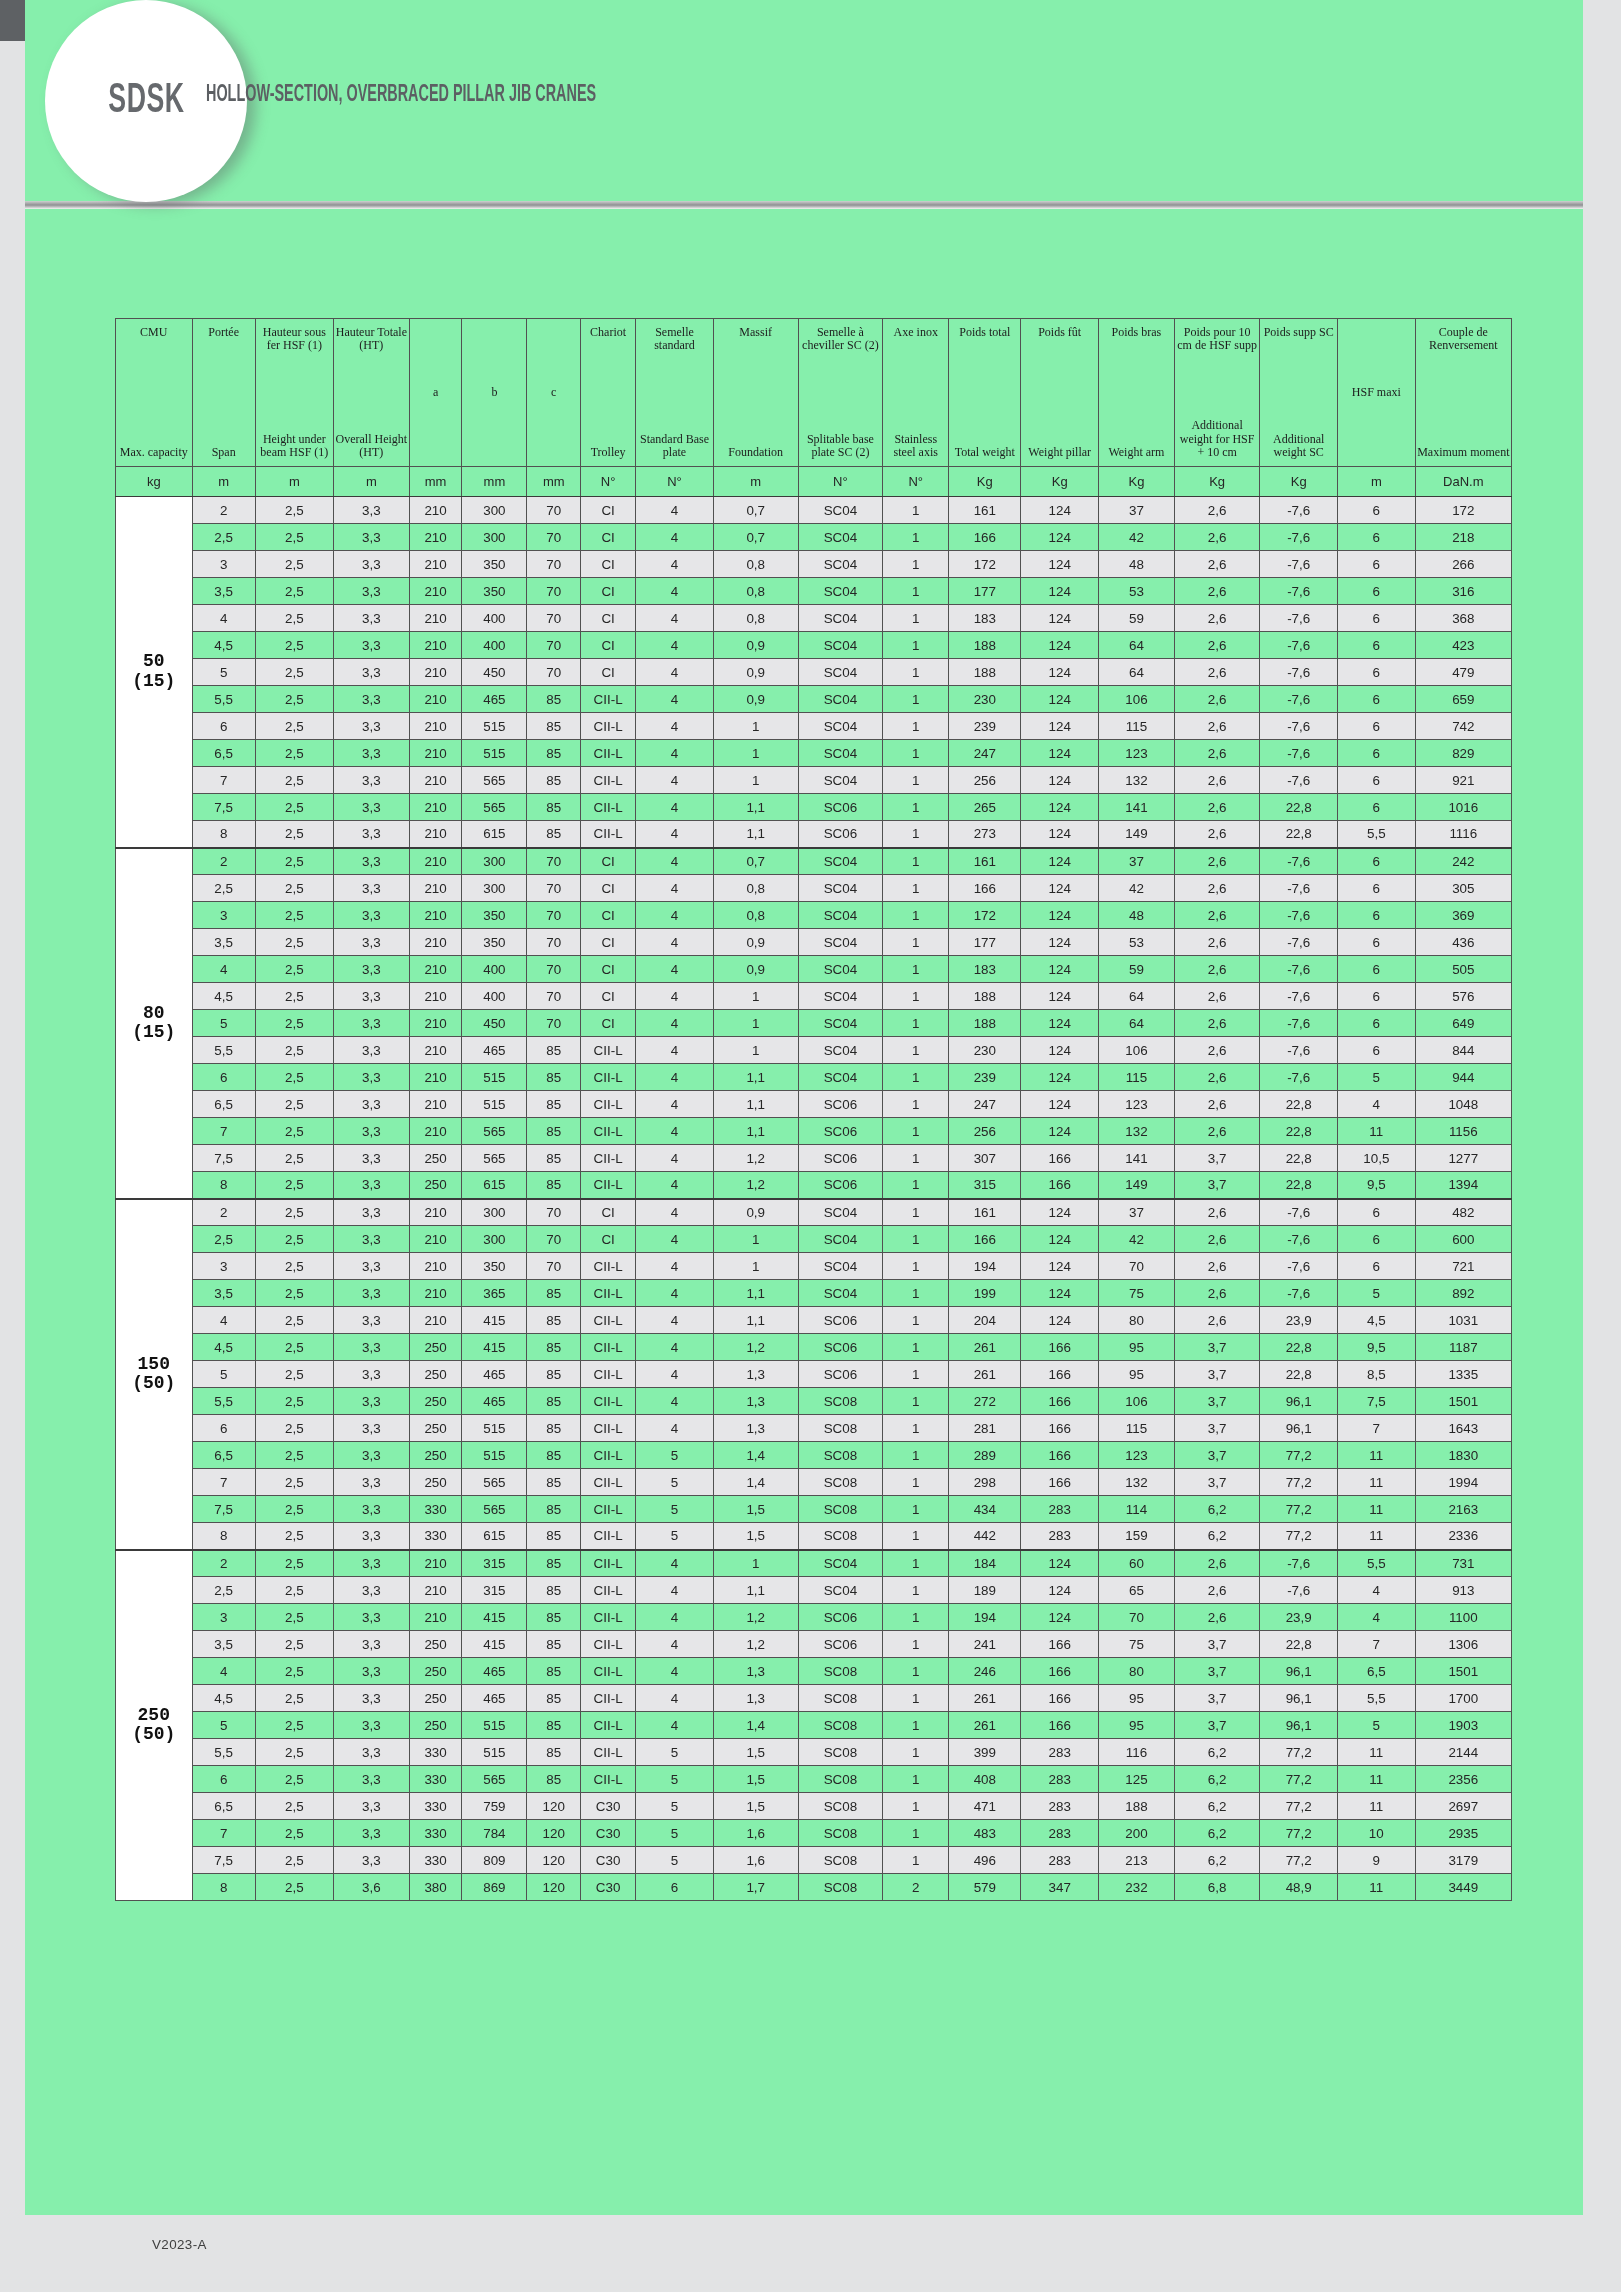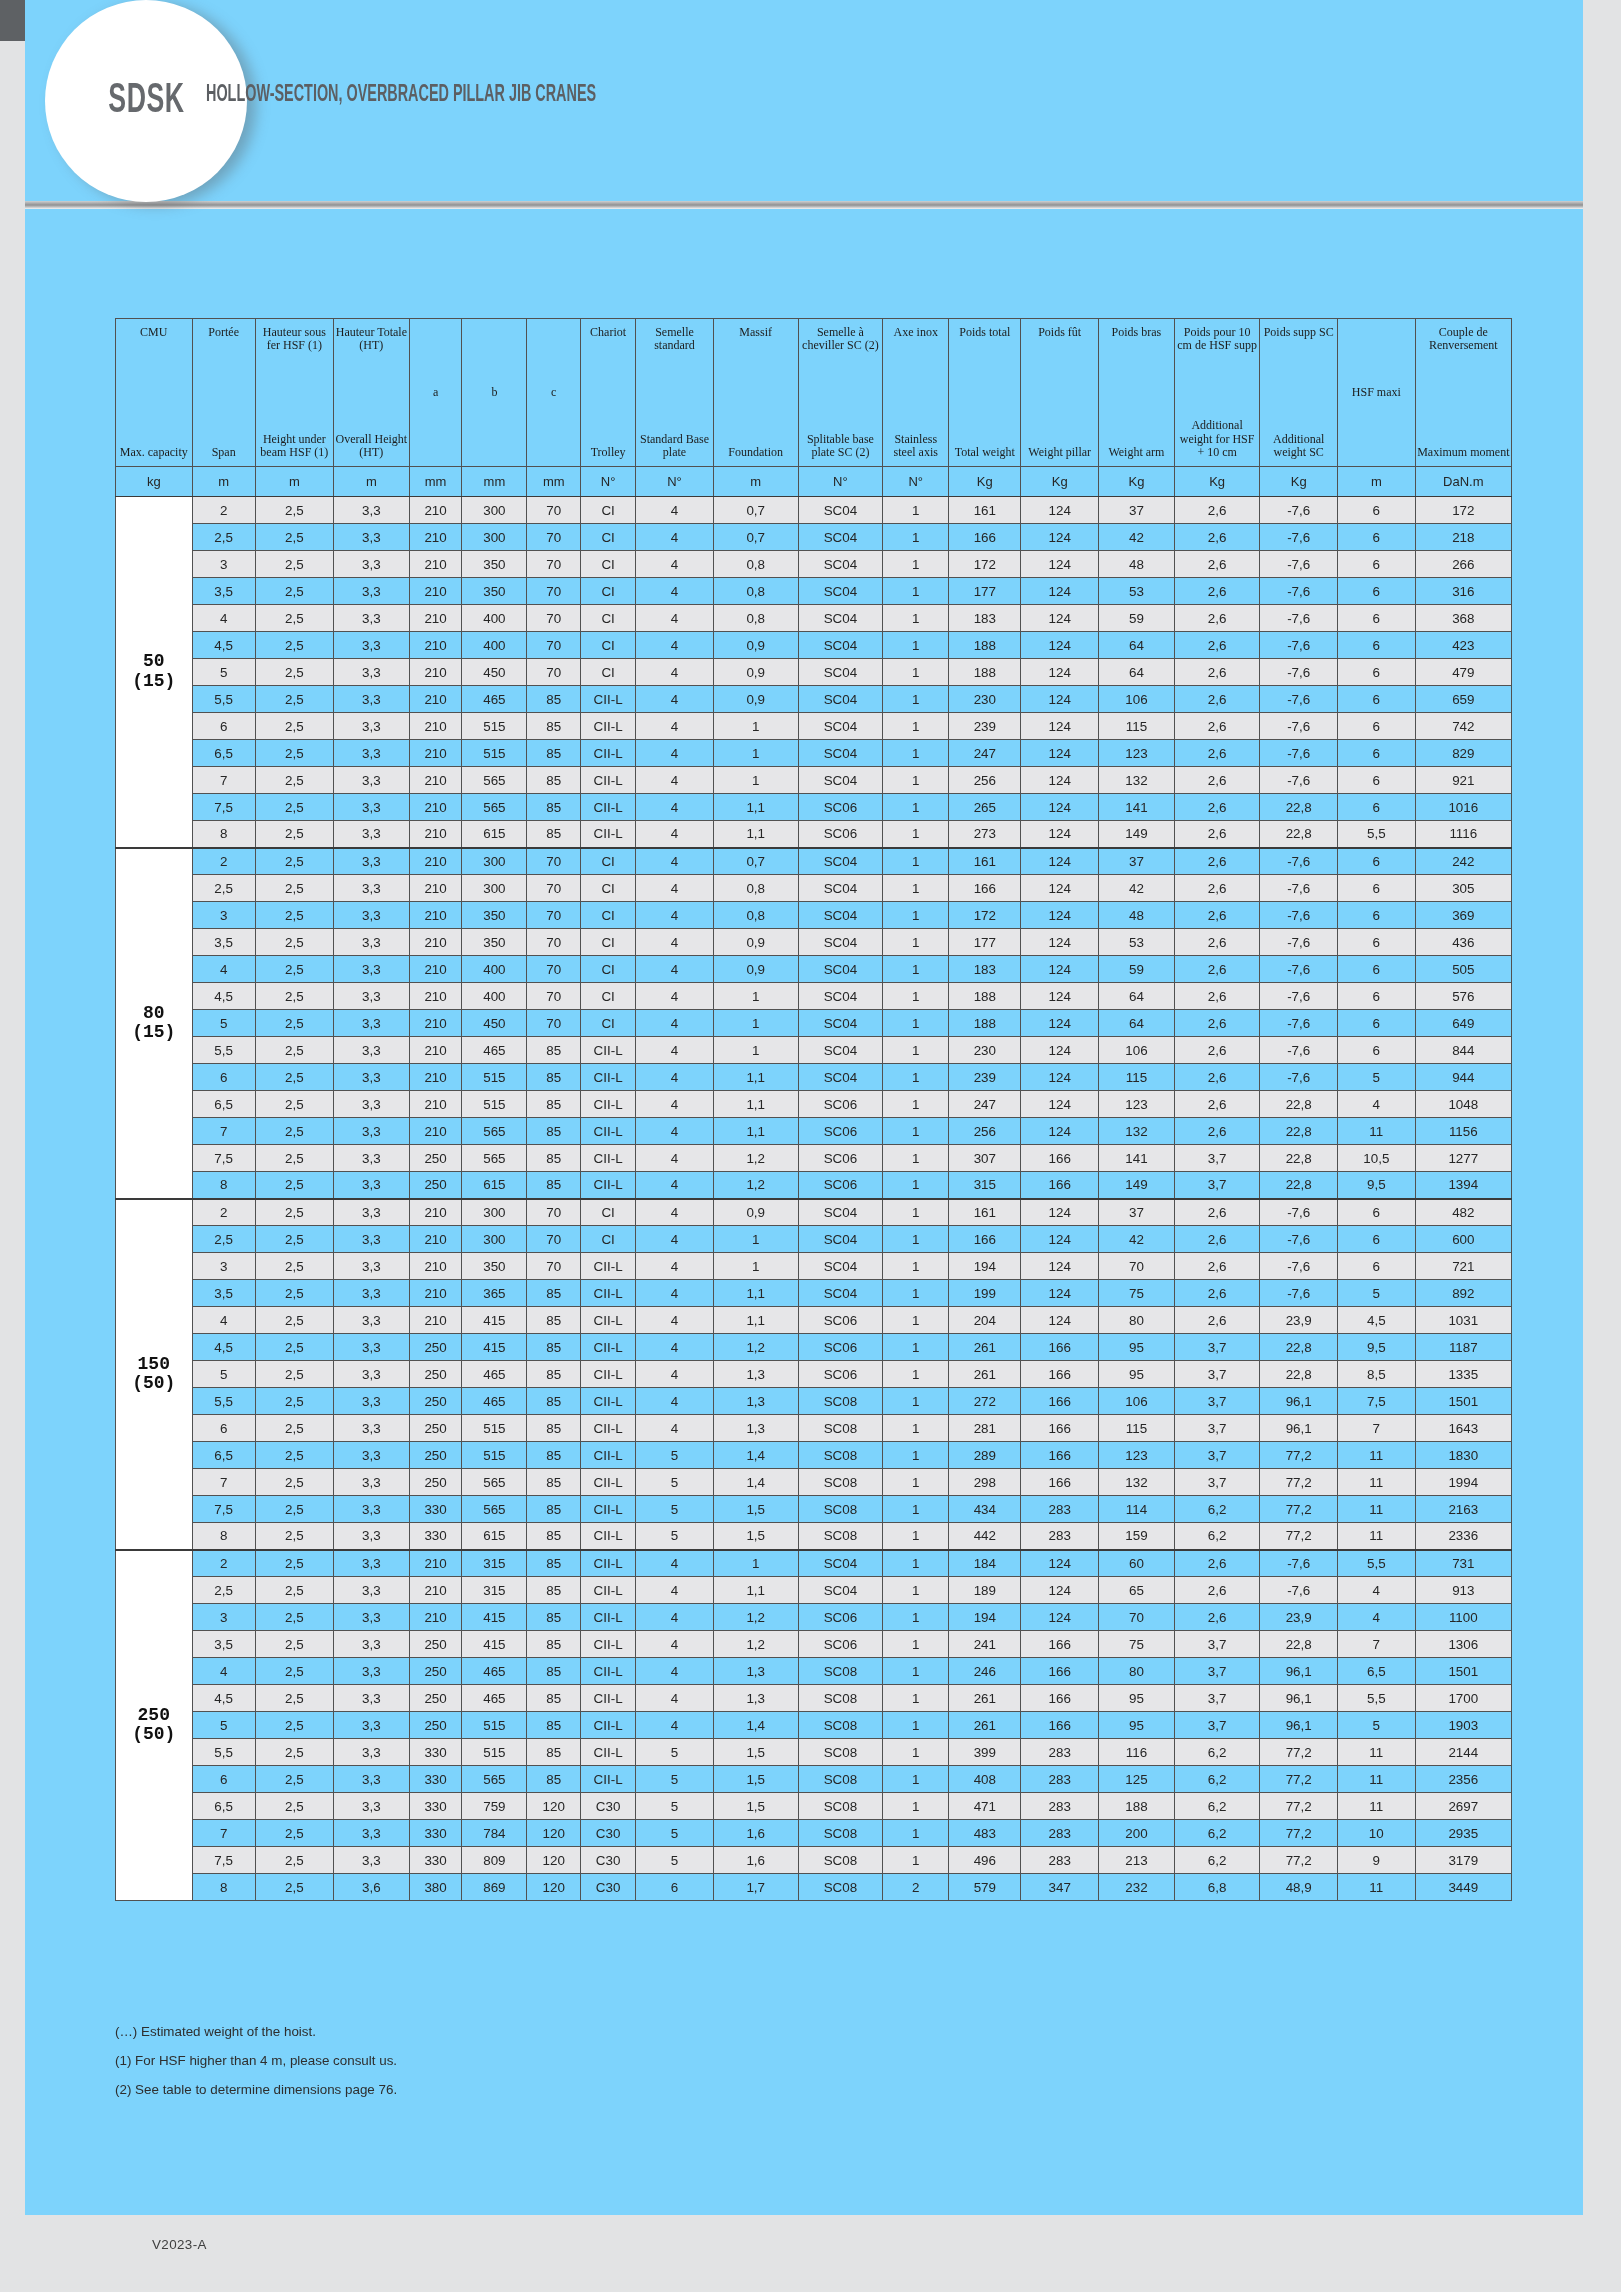--- a/index.html
+++ b/index.html
@@ -4,21 +4,21 @@
 <style>
   html,body{margin:0;padding:0;}
   body{
     width:1621px;height:2293px;position:relative;
     background:#e2e3e4;
     font-family:"Liberation Sans", sans-serif;
     -webkit-font-smoothing:antialiased;
   }
   .page-card{
     position:absolute;left:25px;top:0;width:1558px;height:2215px;
-    background:#7dd3fc;
+    background:#86efac;
   }
   .corner-square{
     position:absolute;left:0;top:0;width:25px;height:41px;
     background:#5e6164;
   }
   .divider{
     position:absolute;left:0;top:201px;width:100%;height:8px;
     background:linear-gradient(to bottom,#cfd0d1 0%,#8f9193 50%,#f4f4f4 100%);
   }
   .logo-circle{
@@ -1289,23 +1289,18 @@
           <td>347</td>
           <td>232</td>
           <td>6,8</td>
           <td>48,9</td>
           <td>11</td>
           <td>3449</td>
         </tr>
       </tbody>
   </table>
 
-  <div class="footnotes en">
-    <div>(…) Estimated weight of the hoist.</div>
-    <div>(1) For HSF higher than 4 m, please consult us.</div>
-    <div>(2) See table to determine dimensions page 76.</div>
-  </div>
 
 </div>
 
 <div class="corner-square"></div>
 <div class="footer-version">V2023-A</div>
 
 
 </body></html>

